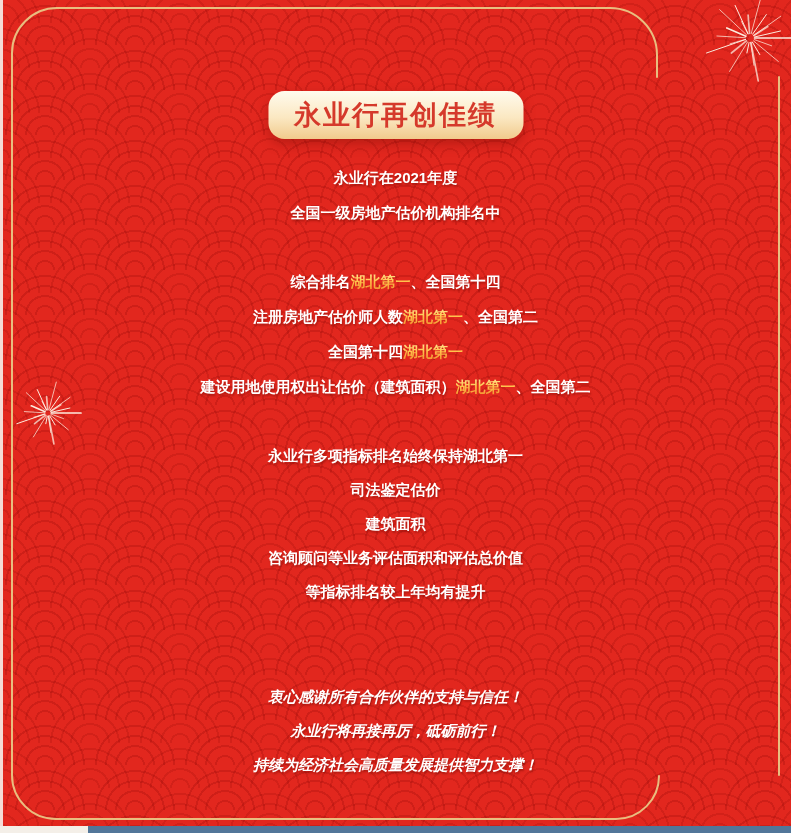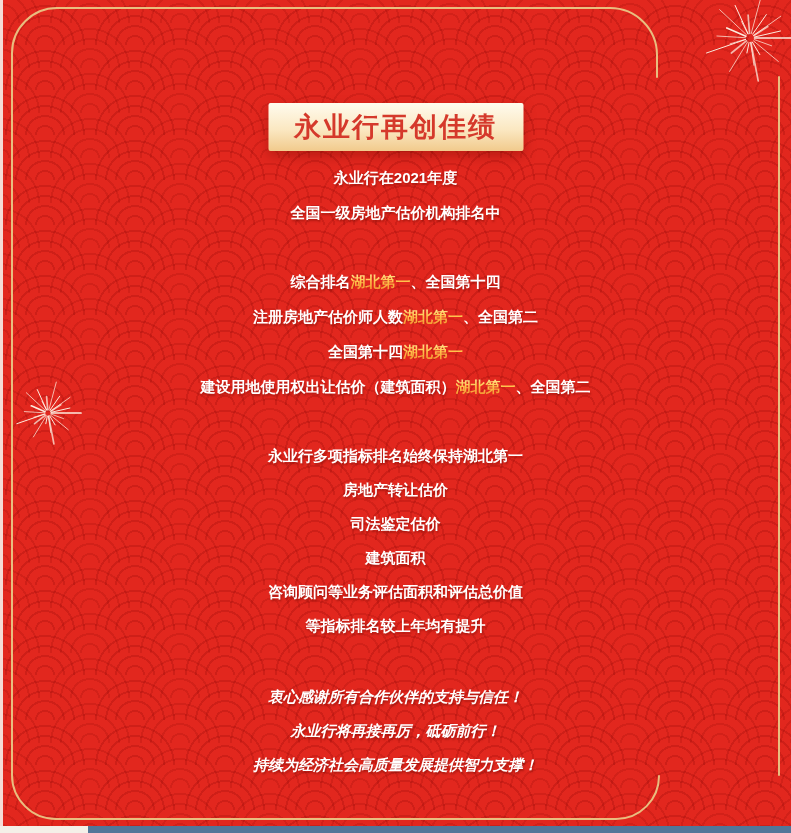--- a/index.html
+++ b/index.html
@@ -20,23 +20,23 @@
         rgba(125,0,0,0) 0 8px,  rgba(125,0,0,.16) 8px 10px,
         rgba(125,0,0,0) 10px 18px, rgba(125,0,0,.16) 18px 20px,
         rgba(125,0,0,0) 20px 28px, rgba(125,0,0,.16) 28px 30px,
         rgba(125,0,0,0) 30px 38px, rgba(125,0,0,.16) 38px 40px,
         rgba(125,0,0,0) 40px);
     background-size:90px 45px,90px 45px;
     background-position:0 0,45px 23px;
   }
   .decor-svg{position:absolute;inset:0;pointer-events:none;}
   .badge{
-    position:absolute;top:103px;left:50%;transform:translateX(-50%);
+    position:absolute;top:91px;left:50%;transform:translateX(-50%);
     height:48px;line-height:48px;padding:0 26px;
-    border-radius:2px;
+    border-radius:16px;
     background:linear-gradient(180deg,#fffbee 0%,#fbe8c2 55%,#f1ca8c 100%);
     box-shadow:0 5px 12px rgba(110,8,4,.35);
     color:#d5392b;font-size:27px;font-weight:bold;letter-spacing:2px;
     white-space:nowrap;
   }
   .block{
     position:absolute;left:0;right:0;text-align:center;
     color:#ffffff;font-weight:bold;font-size:15px;
     text-shadow:1px 2px 2px rgba(130,15,8,.55);
     white-space:nowrap;
@@ -128,21 +128,20 @@
 
   <div class="block rankings">
     <div><span>综合排名</span><span class="gold">湖北第一</span><span>、全国第十四</span></div>
     <div><span>注册房地产估价师人数</span><span class="gold">湖北第一</span><span>、全国第二</span></div>
     <div><span>全国第十四</span><span class="gold">湖北第一</span><span></span></div>
     <div><span>建设用地使用权出让估价（建筑面积）</span><span class="gold">湖北第一</span><span>、全国第二</span></div>
   </div>
 
   <div class="block achievements">
     <div>永业行多项指标排名始终保持湖北第一</div>
-    <div>房地产转让估价</div>
     <div>司法鉴定估价</div>
     <div>建筑面积</div>
     <div>咨询顾问等业务评估面积和评估总价值</div>
     <div>等指标排名较上年均有提升</div>
   </div>
 
   <div class="block closing">
     <div>衷心感谢所有合作伙伴的支持与信任！</div>
     <div>永业行将再接再厉，砥砺前行！</div>
     <div>持续为经济社会高质量发展提供智力支撑！</div>

